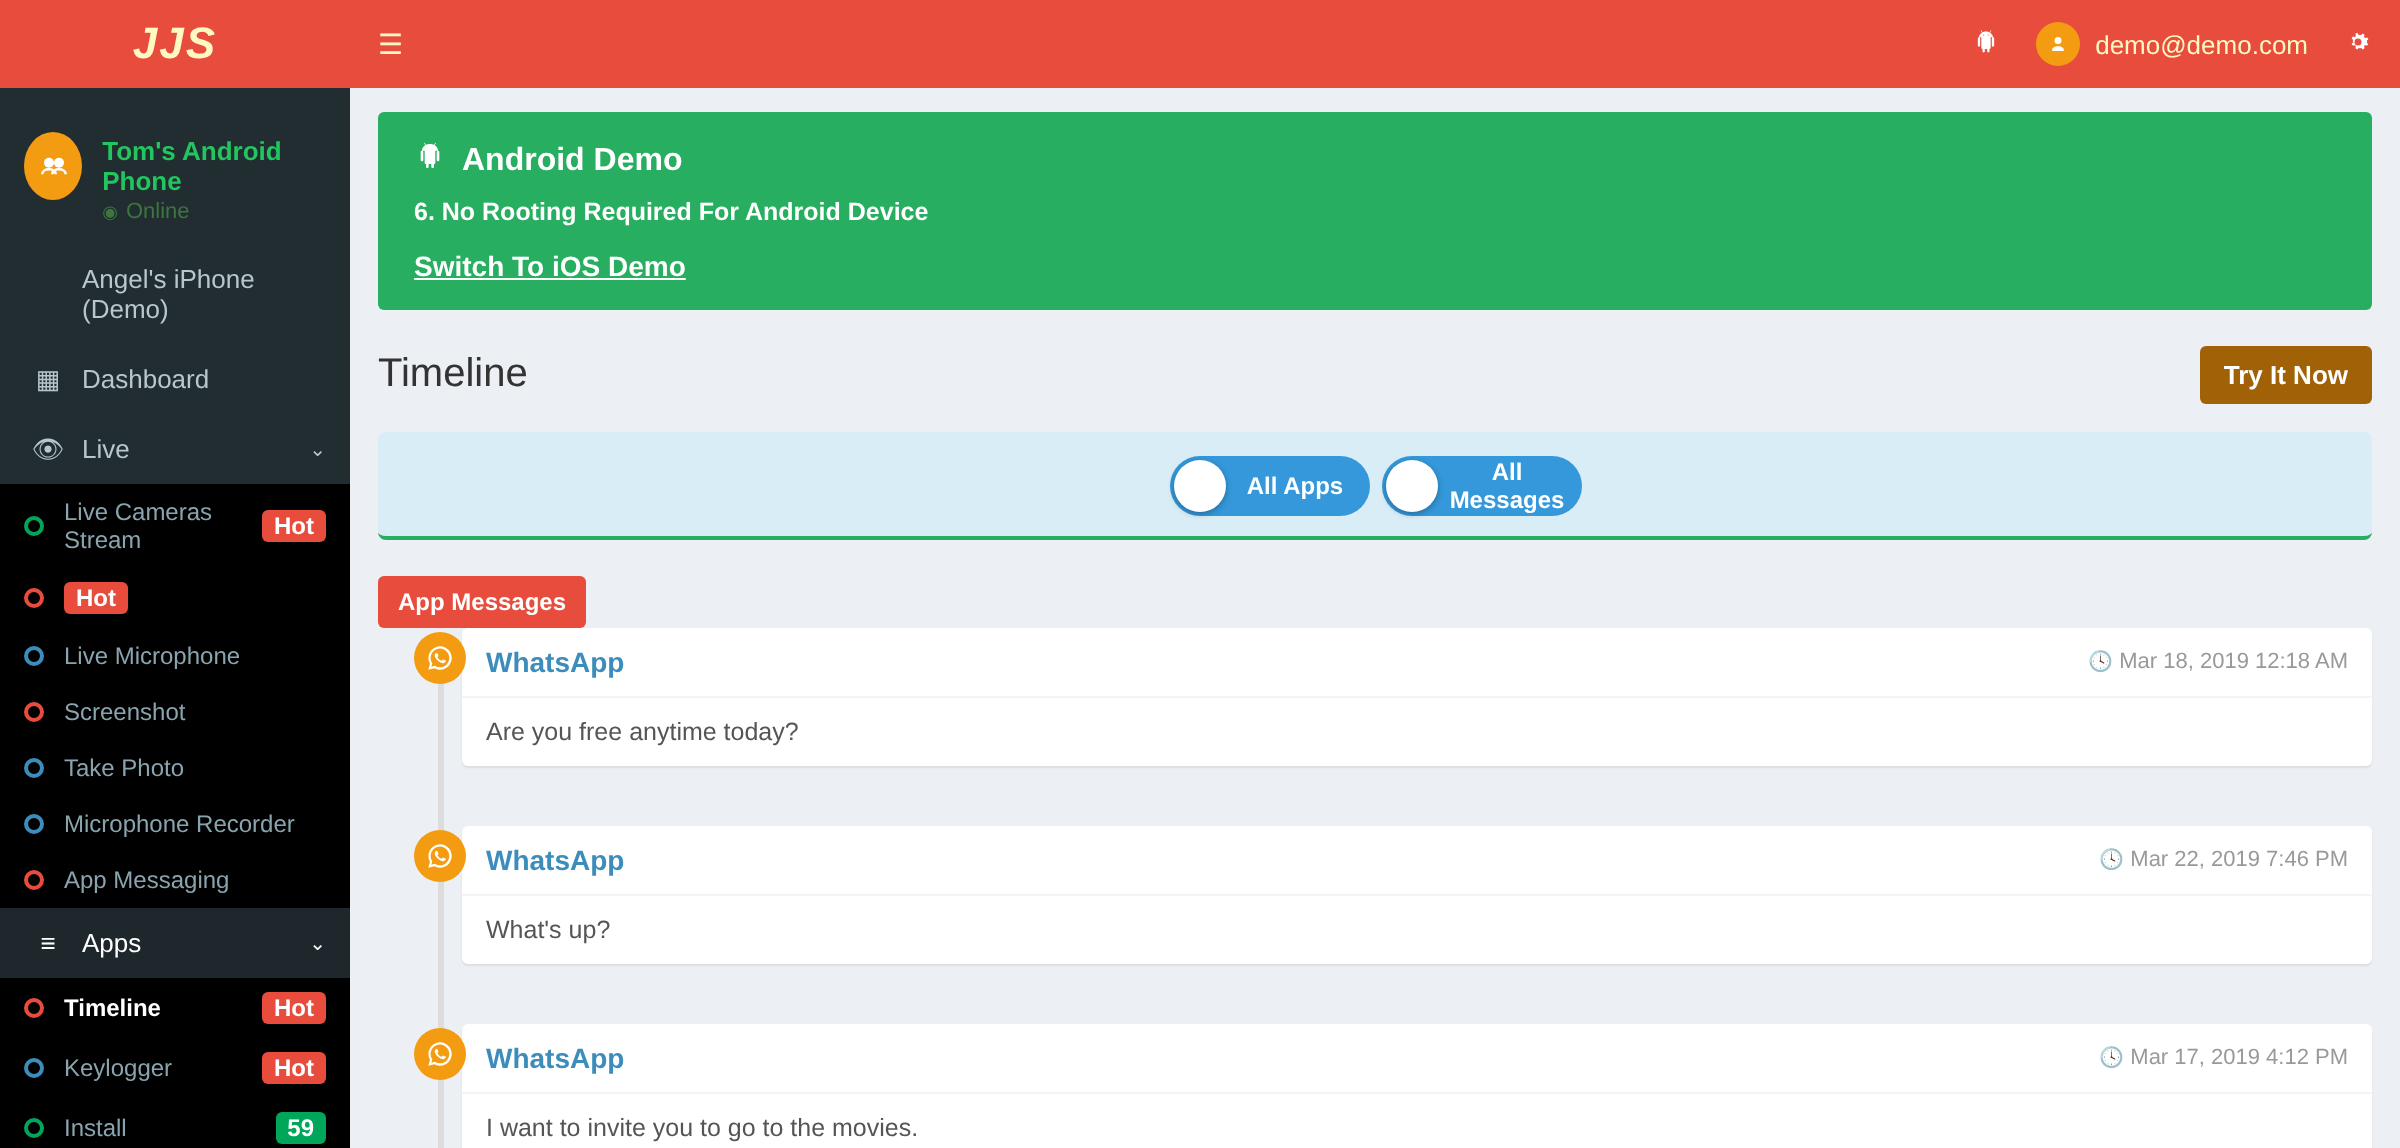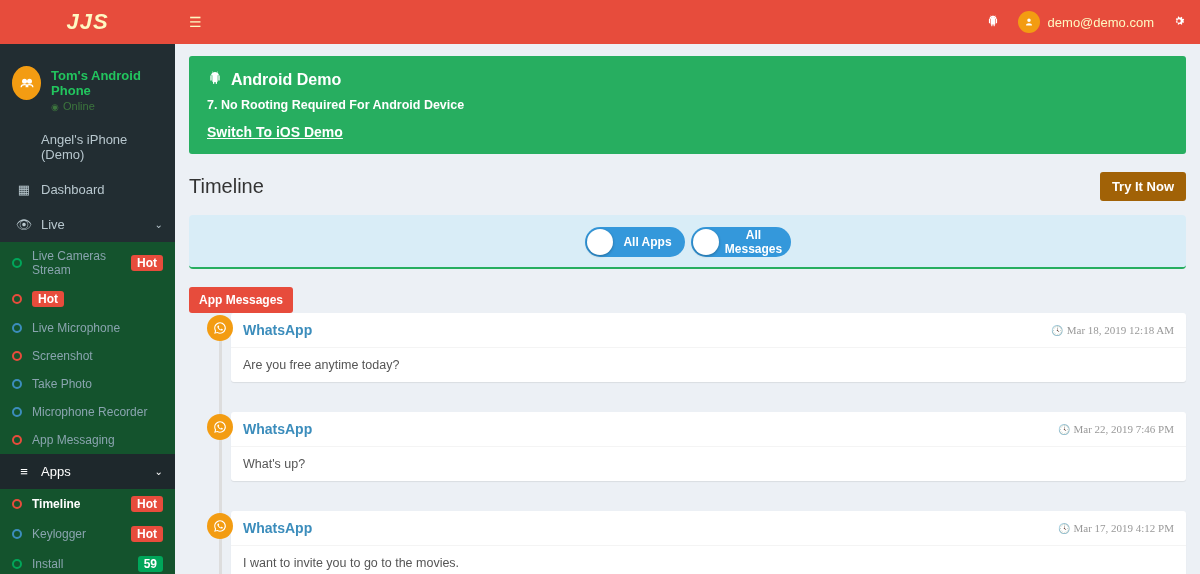--- a/index.html
+++ b/index.html
@@ -22,21 +22,21 @@
 .user-panel-info .status { color: #3c763d; font-size: 11px; }
 .user-panel-info .status::before { content: "◉"; color: #3c763d; margin-right: 4px; font-size: 9px; }
 
 .sidebar-menu { list-style: none; }
 .sidebar-menu > li { position: relative; }
 .sidebar-menu > li > a { display: flex; align-items: center; padding: 10px 12px; color: #b8c7ce; text-decoration: none; border-left: 3px solid transparent; }
 .sidebar-menu > li.active-section > a { background: #1e282c; color: #fff; }
 .sidebar-menu .menu-icon { width: 18px; margin-right: 8px; text-align: center; font-size: 13px; }
 .sidebar-menu .menu-text { flex: 1; }
 .sidebar-menu .caret { font-size: 10px; }
-.treeview-menu { list-style: none; background: #14532d; padding: 0; }
+.treeview-menu { list-style: none; background: #000000; padding: 0; }
 .treeview-menu li a { display: flex; align-items: center; padding: 7px 12px 7px 12px; color: #8aa4af; text-decoration: none; font-size: 12px; }
 .treeview-menu li.active a { color: #fff; font-weight: 600; }
 .treeview-menu .bullet { width: 10px; height: 10px; border-radius: 50%; border: 2px solid #e74c3c; margin-right: 10px; flex-shrink: 0; }
 .treeview-menu .bullet.blue { border-color: #3c8dbc; }
 .treeview-menu .bullet.green { border-color: #00a65a; }
 .badge { background: #e74c3c; color: #fff; border-radius: 3px; padding: 1px 6px; font-size: 12px; font-weight: 700; }
 .badge.green { background: #00a65a; }
 
 .content-wrapper { position: absolute; top: 44px; left: 175px; right: 0; bottom: 0; background: #ecf0f5; overflow-y: auto; }
 .content { padding: 12px 14px; }
@@ -57,21 +57,21 @@
 
 .timeline-container { position: relative; padding-left: 40px; }
 .section-label { position: absolute; left: 0; top: -6px; background: #e74c3c; color: #ffffff; font-size: 12px; font-weight: 600; padding: 6px 10px; border-radius: 3px; }
 .timeline-line { position: absolute; left: 30px; top: 30px; bottom: 0; width: 3px; background: #ddd; }
 .timeline-item { position: relative; margin-bottom: 10px; padding-top: 20px; }
 .timeline-icon { position: absolute; left: -22px; top: 22px; width: 26px; height: 26px; border-radius: 50%; background: #f39c12; display: flex; align-items: center; justify-content: center; color: #fff; }
 .timeline-icon svg { width: 14px; height: 14px; }
 .timeline-content { background: #fff; border-radius: 3px; padding: 0; box-shadow: 0 1px 1px rgba(0,0,0,0.08); margin-left: 2px; }
 .timeline-content .head { display: flex; justify-content: space-between; align-items: center; padding: 9px 12px; border-bottom: 1px solid #f4f4f4; }
 .timeline-content .app-name { color: #3c8dbc; font-weight: 600; font-size: 14px; }
-.timeline-content .time { color: #999; font-size: 11px; font-family: Liberation Serif, serif; }
+.timeline-content .time { color: #999; font-size: 11px; }
 .timeline-content .time::before { content: "🕓 "; font-size: 10px; }
 .timeline-content .body { padding: 10px 12px; font-size: 12.5px; color: #555; }
 .apple-icon { font-style: normal; }
 </style>
 </head>
 <body>
 
 <div class="header">
   <div class="logo">JJS</div>
   <div class="header-main">
@@ -234,21 +234,21 @@
   <div class="content">
     <div class="demo-banner">
       <h2>
         <span>
           <svg viewBox="0 0 24 24" width="16" height="16" fill="#fff">
               <path d="M6 8c-.6 0-1 .4-1 1v6c0 .6.4 1 1 1s1-.4 1-1V9c0-.6-.4-1-1-1zm12 0c-.6 0-1 .4-1 1v6c0 .6.4 1 1 1s1-.4 1-1V9c0-.6-.4-1-1-1zM8 17c0 .6.4 1 1 1v2c0 .6.4 1 1 1s1-.4 1-1v-2h2v2c0 .6.4 1 1 1s1-.4 1-1v-2c.6 0 1-.4 1-1V8H8v9zm7.5-13l1-1.7-.5-.3-1 1.8C14.4 3.3 13.2 3 12 3s-2.4.3-3 .8l-1-1.8-.5.3 1 1.7C7 5 6 6.4 6 8h12c0-1.6-1-3-2.5-4z"></path>
             </svg>
         </span>
         <span>Android Demo</span>
       </h2>
-      <div class="line">7. No Rooting Required For Android Device</div>
+      <div class="line">6. No Rooting Required For Android Device</div>
       <a href="#" class="switch-link">Switch To iOS Demo</a>
     </div>
 
     <div class="section-header">
       <h1>Timeline</h1>
       <button class="btn-try">Try It Now</button>
     </div>
 
     <div class="filter-bar">
       <div class="toggle">

